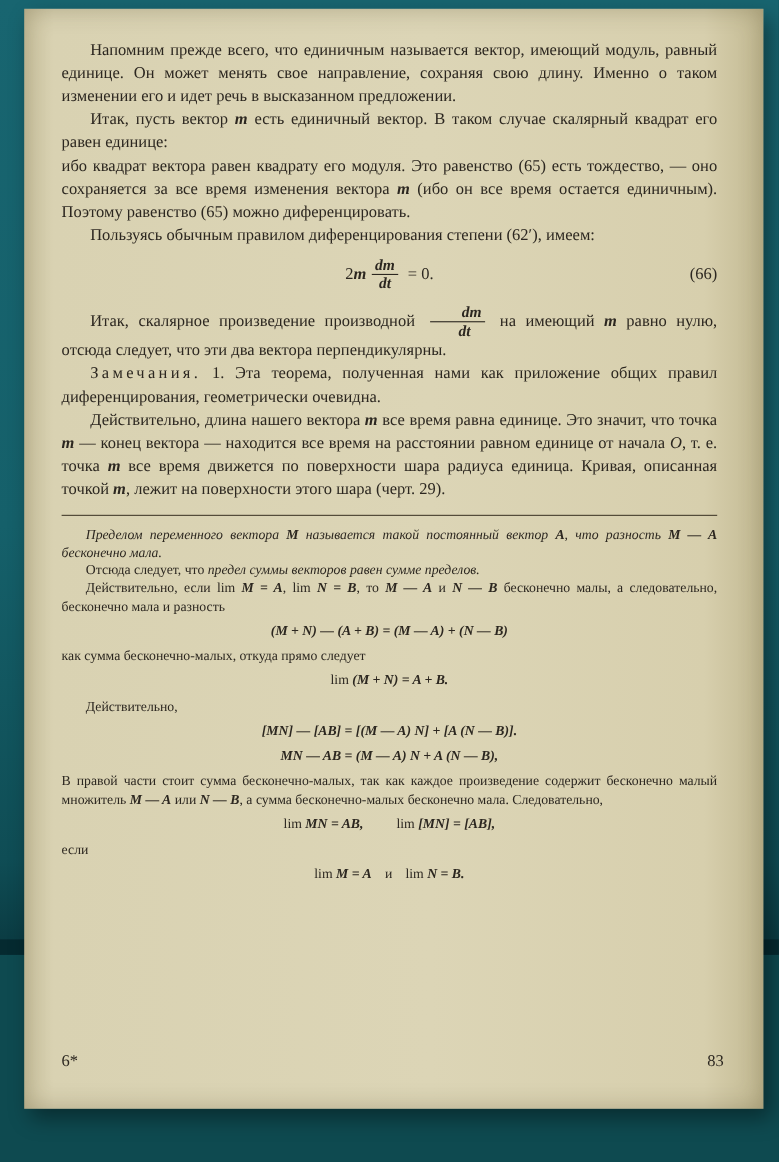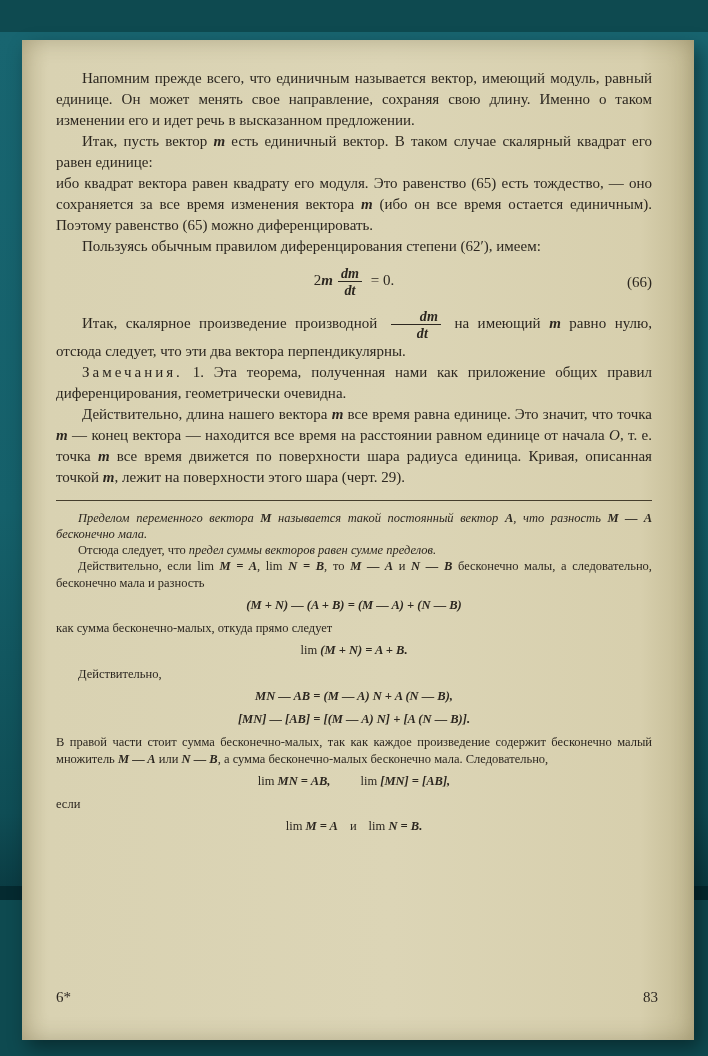--- a/index.html
+++ b/index.html
@@ -5,21 +5,20 @@
   * { margin:0; padding:0; box-sizing:border-box; }
   html,body { width:708px; height:1056px; }
   body {
     background:#0e4a50;
     font-family:"Liberation Serif","DejaVu Serif",serif;
     overflow:hidden;
   }
   .scan {
     position:relative; width:708px; height:868px;
     background:linear-gradient(180deg,#186570 0%,#15606a 55%,#0f4d55 90%,#0a3940 100%);
-    margin-top:32px;
   }
   .book-edge {
     position:absolute; left:0; right:0; bottom:0; height:14px;
     background:#052a30;
   }
   .paper {
     position:absolute; left:22px; top:8px; width:672px; height:1000px;
     background:linear-gradient(90deg,#cdc5a2 0%,#d9d2b2 4%,#dcd5b6 55%,#d7cfad 92%,#c2b992 100%);
     box-shadow: inset 0 0 22px rgba(70,58,24,0.28), 6px 8px 18px rgba(0,0,0,0.4);
   }
@@ -102,22 +101,22 @@
 
         <div class="eq-row"><span class="eq-math">(M + N) — (A + B) = (M — A) + (N — B)</span></div>
 
         <p class="noindent">как сумма бесконечно-малых, откуда прямо следует</p>
 
         <div class="eq-row"><span class="lim">lim </span><span class="eq-math">(M + N) = A + B.</span></div>
 
 
         <p class="body">Действительно,</p>
 
+        <div class="eq-row"><span class="eq-math">[MN] — [AB] = [(M — A) N] + [A (N — B)].</span></div>
         <div class="eq-row"><span class="eq-math">MN — AB = (M — A) N + A (N — B),</span></div>
-        <div class="eq-row"><span class="eq-math">[MN] — [AB] = [(M — A) N] + [A (N — B)].</span></div>
 
         <p class="noindent"><span>В правой части стоит сумма бесконечно-малых, так как каждое произведение содержит бесконечно малый множитель </span><span class="eq-math">M — A</span><span> или </span><span class="eq-math">N — B</span><span>, а сумма бесконечно-малых бесконечно мала. Следовательно,</span></p>
 
         <div class="eq-row"><span class="lim">lim </span><span class="eq-math">MN = AB,</span><span class="lim gap">lim </span><span class="eq-math">[MN] = [AB],</span></div>
 
         <p class="noindent">если</p>
 
         <div class="eq-row"><span class="lim">lim </span><span class="eq-math">M = A</span><span class="mid">и</span><span class="lim">lim </span><span class="eq-math">N = B.</span></div>
 
       </div>

